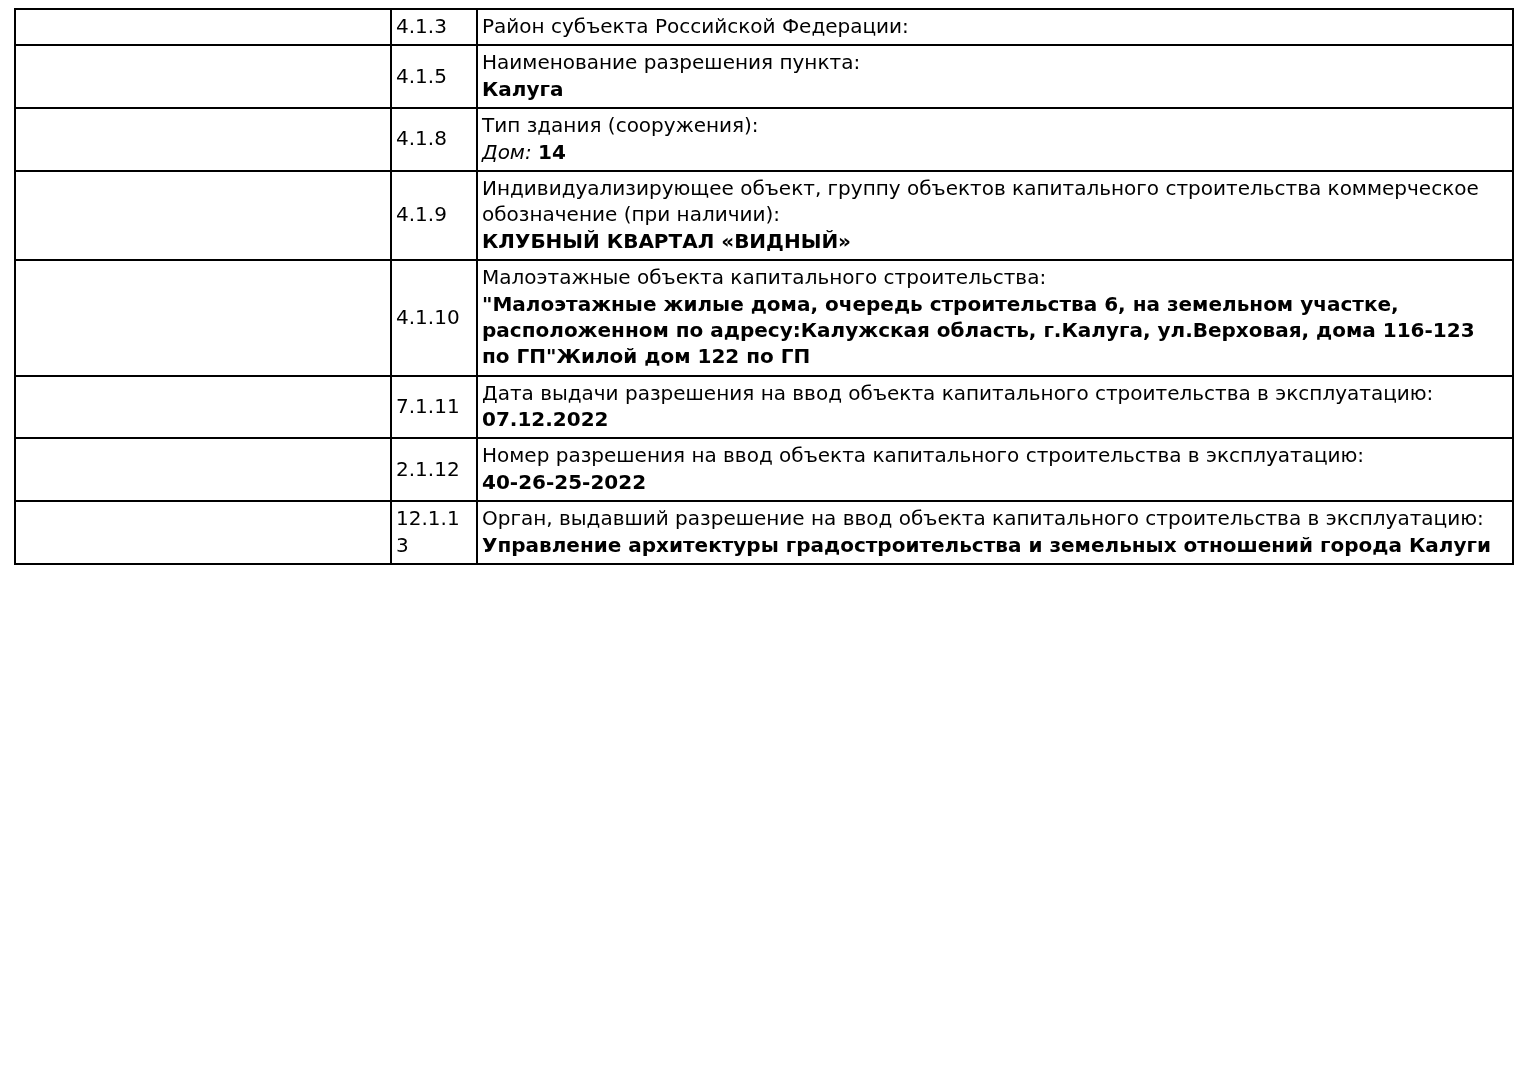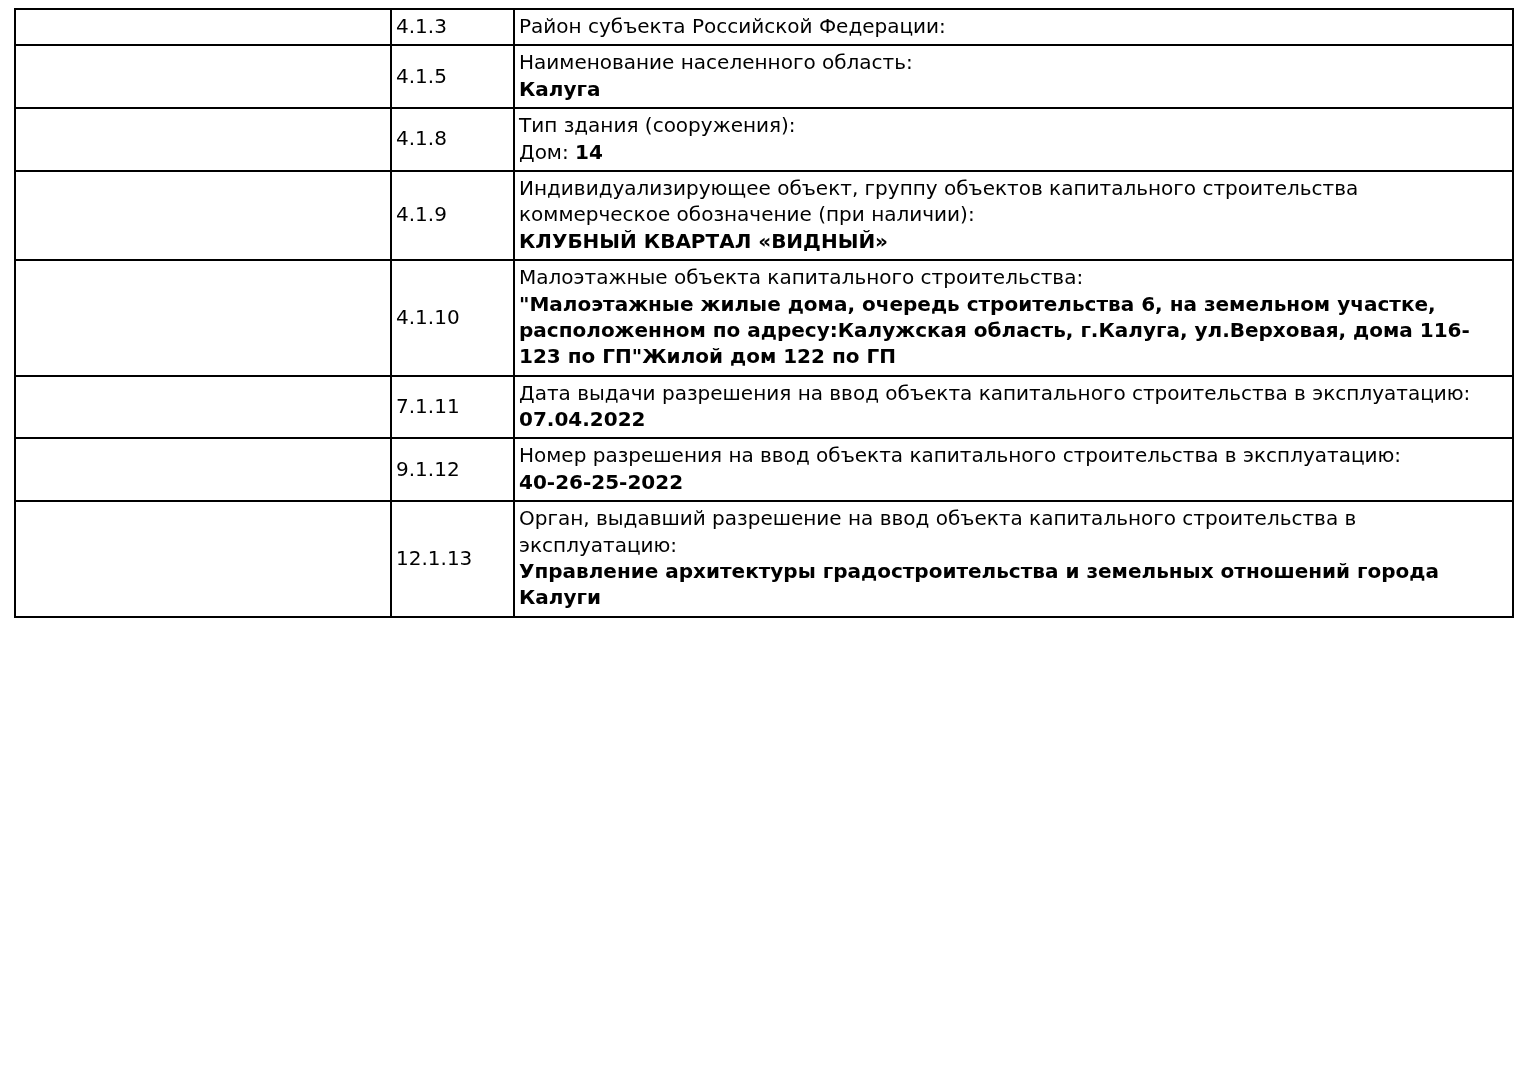--- a/index.html
+++ b/index.html
@@ -25,44 +25,44 @@
   table.decl td {
     border: 2px solid #000000;
     box-sizing: border-box;
     font-size: 20px;
     line-height: 1.32;
     padding: 3px 6px 5px 4px;
     vertical-align: middle;
     word-wrap: break-word;
   }
   td.col-empty { width: 376px; }
-  td.col-num   { width: 123px; }
+  td.col-num   { width: 86px; }
   td.col-content { vertical-align: middle; }
   .field-label { font-weight: normal; }
   .value-line  { font-weight: bold; }
-  .value-prefix { font-weight: normal; }
+  .value-prefix { font-weight: normal; font-style: italic; }
 </style>
 </head>
 <body>
 
 <div class="doc">
   <table class="decl">
     <tbody>
         <tr>
           <td class="col-empty"></td>
           <td class="col-num">4.1.3</td>
           <td class="col-content">
             <div class="field-label">Район субъекта Российской Федерации:</div>
           </td>
         </tr>
         <tr>
           <td class="col-empty"></td>
           <td class="col-num">4.1.5</td>
           <td class="col-content">
-            <div class="field-label">Наименование населенного область:</div>
+            <div class="field-label">Наименование разрешения пункта:</div>
             <div class="value-line"><span>Калуга</span></div>
           </td>
         </tr>
         <tr>
           <td class="col-empty"></td>
           <td class="col-num">4.1.8</td>
           <td class="col-content">
             <div class="field-label">Тип здания (сооружения):</div>
             <div class="value-line"><span class="value-prefix">Дом: </span><span>14</span></div>
           </td>
@@ -81,26 +81,26 @@
           <td class="col-content">
             <div class="field-label">Малоэтажные объекта капитального строительства:</div>
             <div class="value-line"><span>"Малоэтажные жилые дома, очередь строительства 6, на земельном участке, расположенном по адресу:Калужская область, г.Калуга, ул.Верховая, дома 116-123 по ГП"Жилой дом 122 по ГП</span></div>
           </td>
         </tr>
         <tr>
           <td class="col-empty"></td>
           <td class="col-num">7.1.11</td>
           <td class="col-content">
             <div class="field-label">Дата выдачи разрешения на ввод объекта капитального строительства в эксплуатацию:</div>
-            <div class="value-line"><span>07.04.2022</span></div>
+            <div class="value-line"><span>07.12.2022</span></div>
           </td>
         </tr>
         <tr>
           <td class="col-empty"></td>
-          <td class="col-num">9.1.12</td>
+          <td class="col-num">2.1.12</td>
           <td class="col-content">
             <div class="field-label">Номер разрешения на ввод объекта капитального строительства в эксплуатацию:</div>
             <div class="value-line"><span>40-26-25-2022</span></div>
           </td>
         </tr>
         <tr>
           <td class="col-empty"></td>
           <td class="col-num">12.1.13</td>
           <td class="col-content">
             <div class="field-label">Орган, выдавший разрешение на ввод объекта капитального строительства в эксплуатацию:</div>

